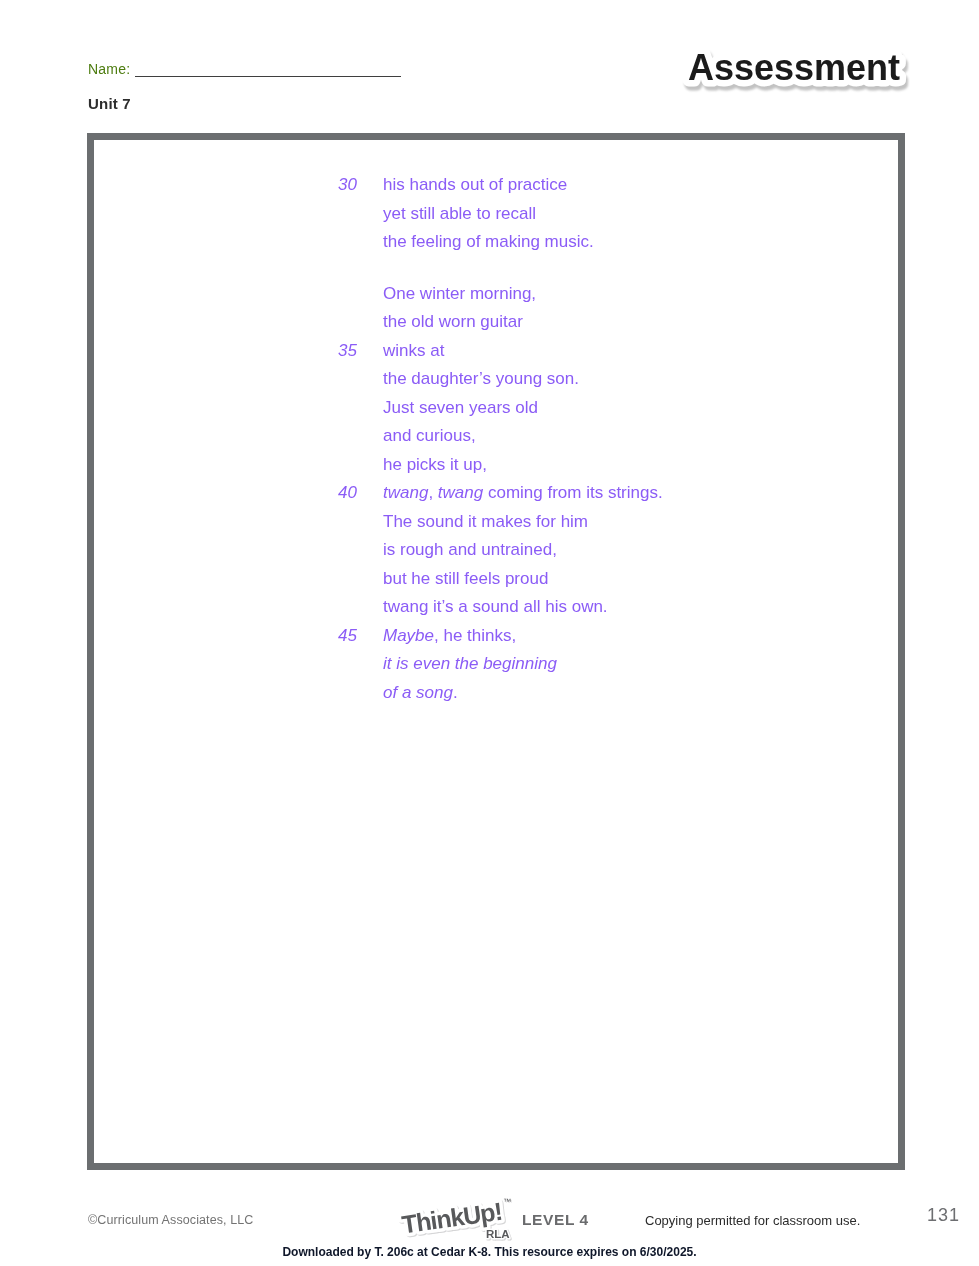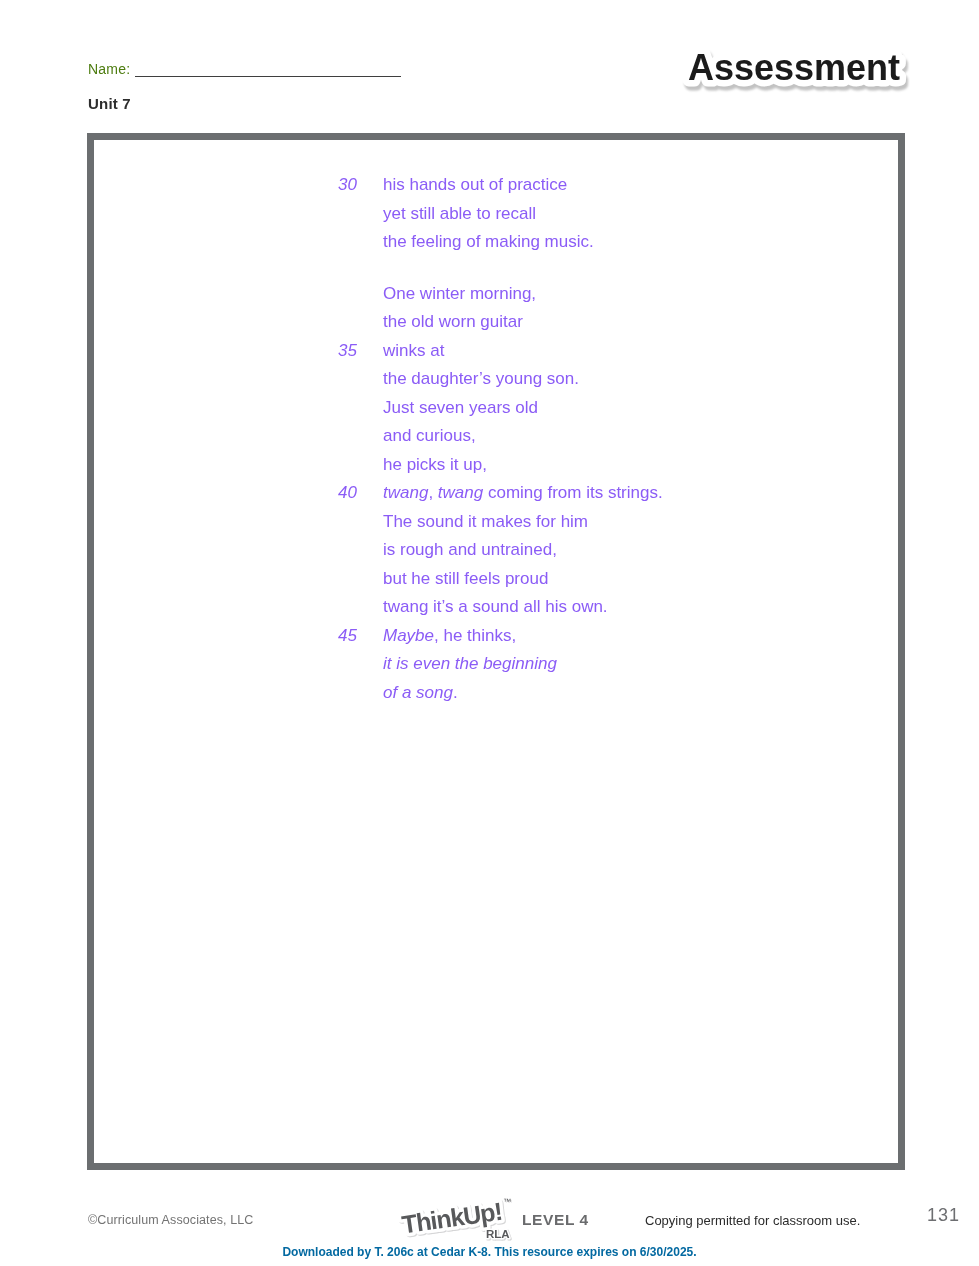--- a/index.html
+++ b/index.html
@@ -122,21 +122,21 @@
     margin-left: 44px;
   }
   .watermark {
     position: absolute;
     left: 0;
     top: 1245px;
     width: 100%;
     text-align: center;
     font-size: 12px;
     font-weight: bold;
-    color: #0369a1;
+    color: #0f172a;
   }
 </style>
 </head>
 <body>
 
 <div class="page">
 
   <div class="name-row">
     <span>Name:</span>
     <span class="name-line"></span>

